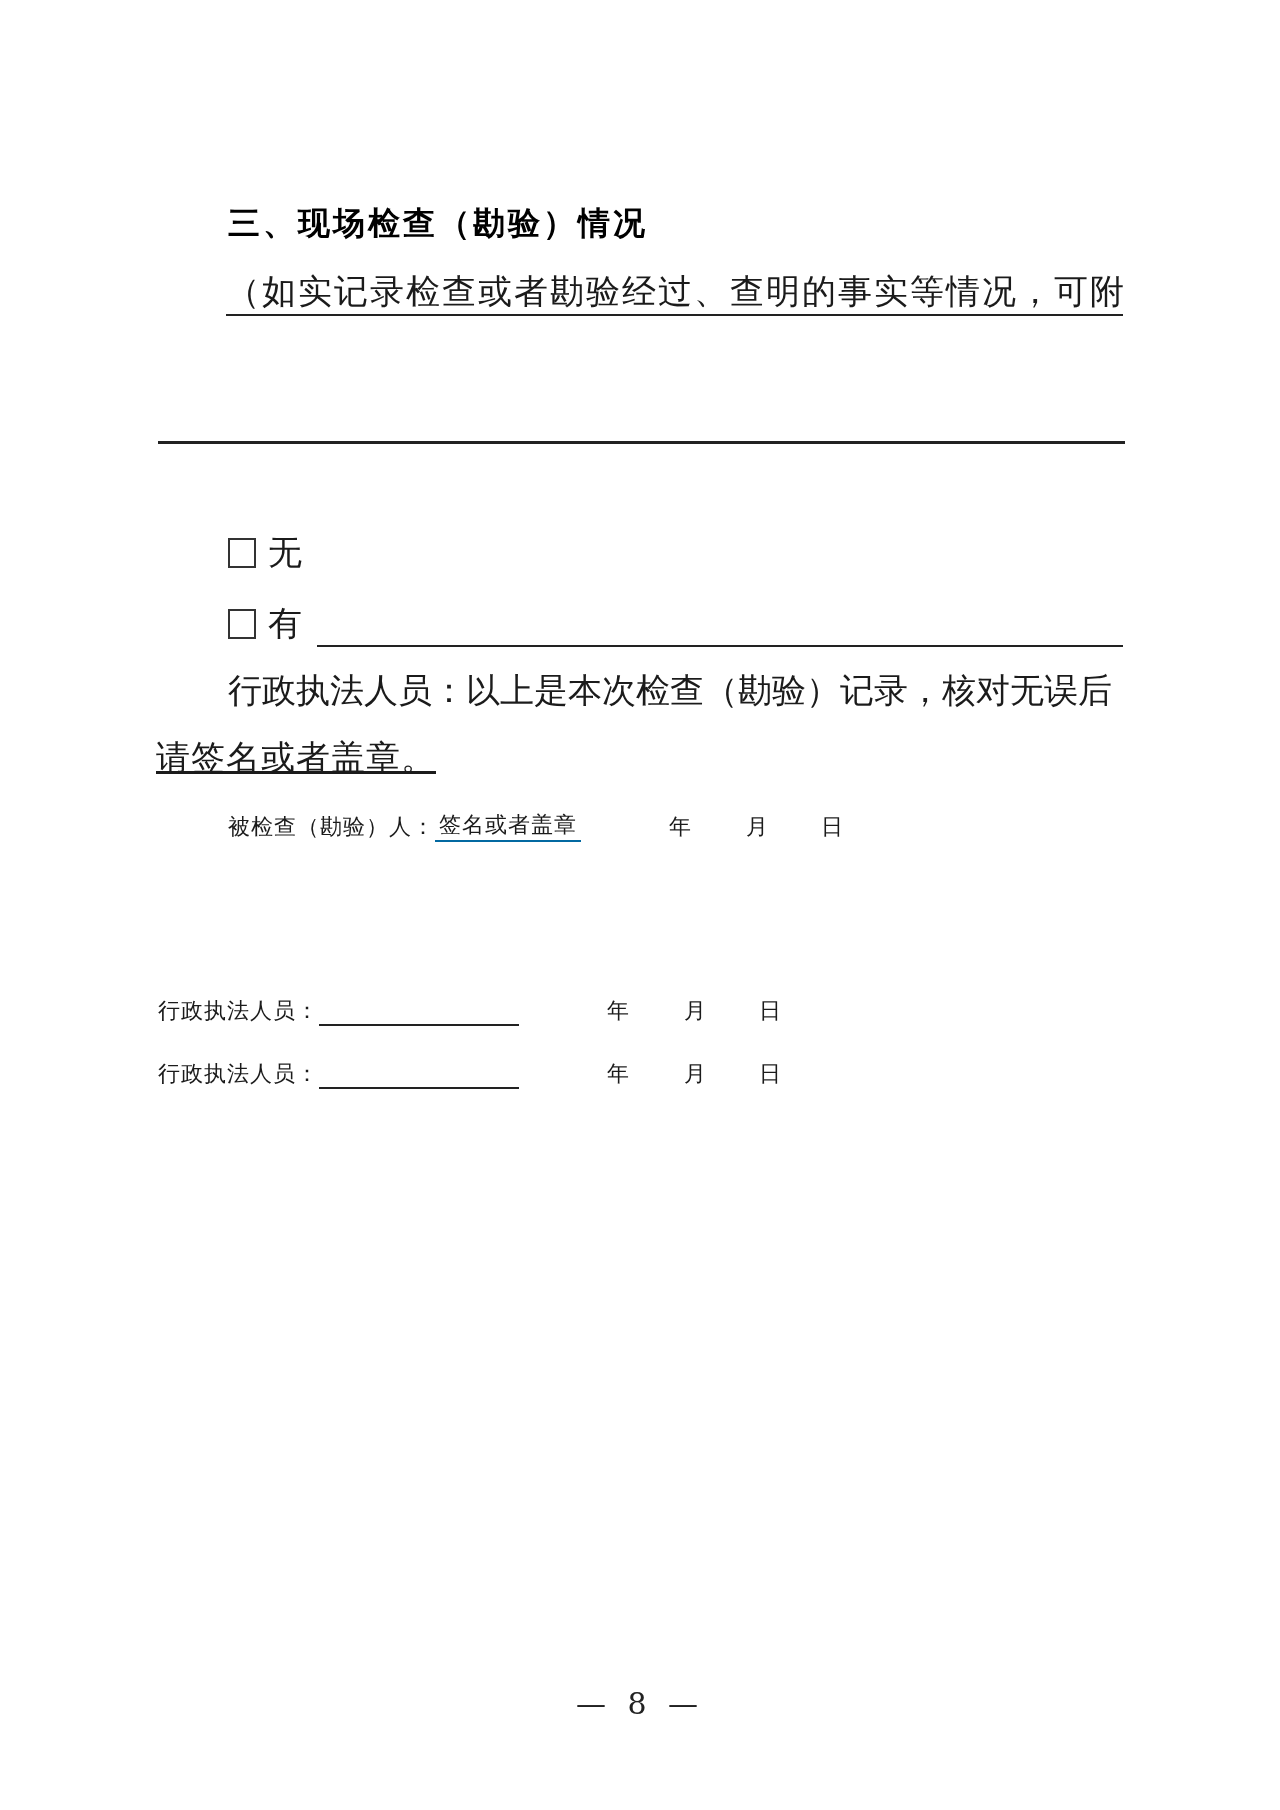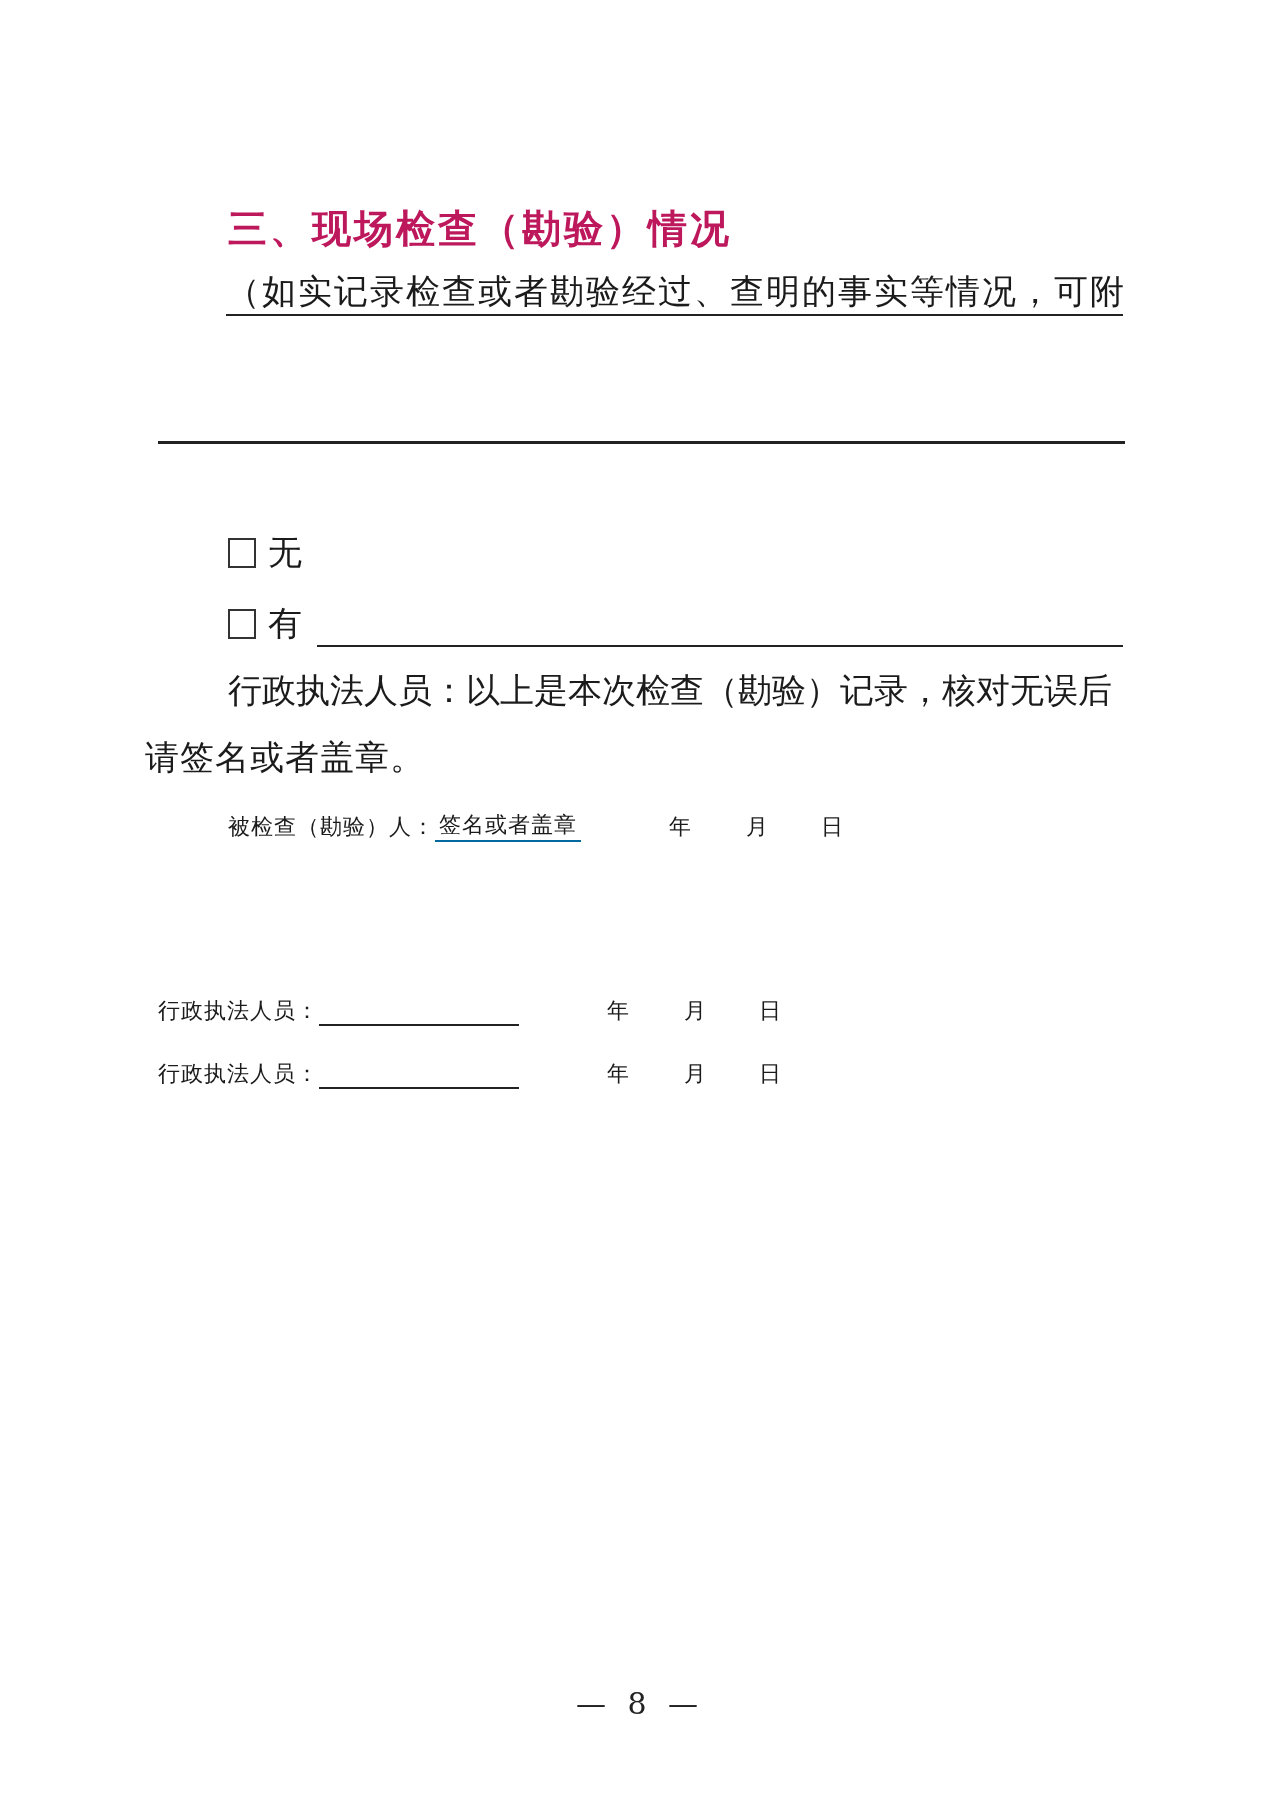--- a/index.html
+++ b/index.html
@@ -15,24 +15,24 @@
     background: #ffffff;
     color: #1b1b1b;
     font-family: "DejaVu Serif", serif;
     overflow: hidden;
   }
   .abs { position: absolute; }
 
   .heading {
     font-family: Liberation Sans, sans-serif;
     font-weight: bold;
-    font-size: 39px;
+    font-size: 32px;
     letter-spacing: 3px;
     white-space: nowrap;
-    color: #be185d;
+    color: #000000;
   }
 
   .bodytext {
     font-size: 34px;
     letter-spacing: 1px;
     white-space: nowrap;
     color: #1b1b1b;
   }
 
   .note-line {
@@ -123,21 +123,21 @@
     <span class="bodytext">无</span>
   </div>
 
   <div class="abs opt-row" style="left:228px; top:601px; width:895px; height:46px;">
     <span class="checkbox-box"></span>
     <span class="bodytext">有</span>
     <span class="fill-line"></span>
   </div>
 
   <div class="abs bodytext" style="left:158px; top:668px; width:967px; text-indent:70px; letter-spacing:0;">行政执法人员：以上是本次检查（勘验）记录，核对无误后</div>
-  <div class="abs bodytext" style="left:145px; top:735px;">请签名或者盖章。</div>
+  <div class="abs bodytext" style="left:156px; top:735px;text-decoration:underline;">请签名或者盖章。</div>
 
   <div class="abs sig-row" style="left:228px; top:800px; height:42px;">
     <span>被检查（勘验）人：</span>
     <span class="underline-span">签名或者盖章</span>
     <span class="date-y">年</span>
     <span class="date-m">月</span>
     <span class="date-d">日</span>
   </div>
 
   <div class="abs sig-row" style="left:158px; top:990px; height:36px;">

